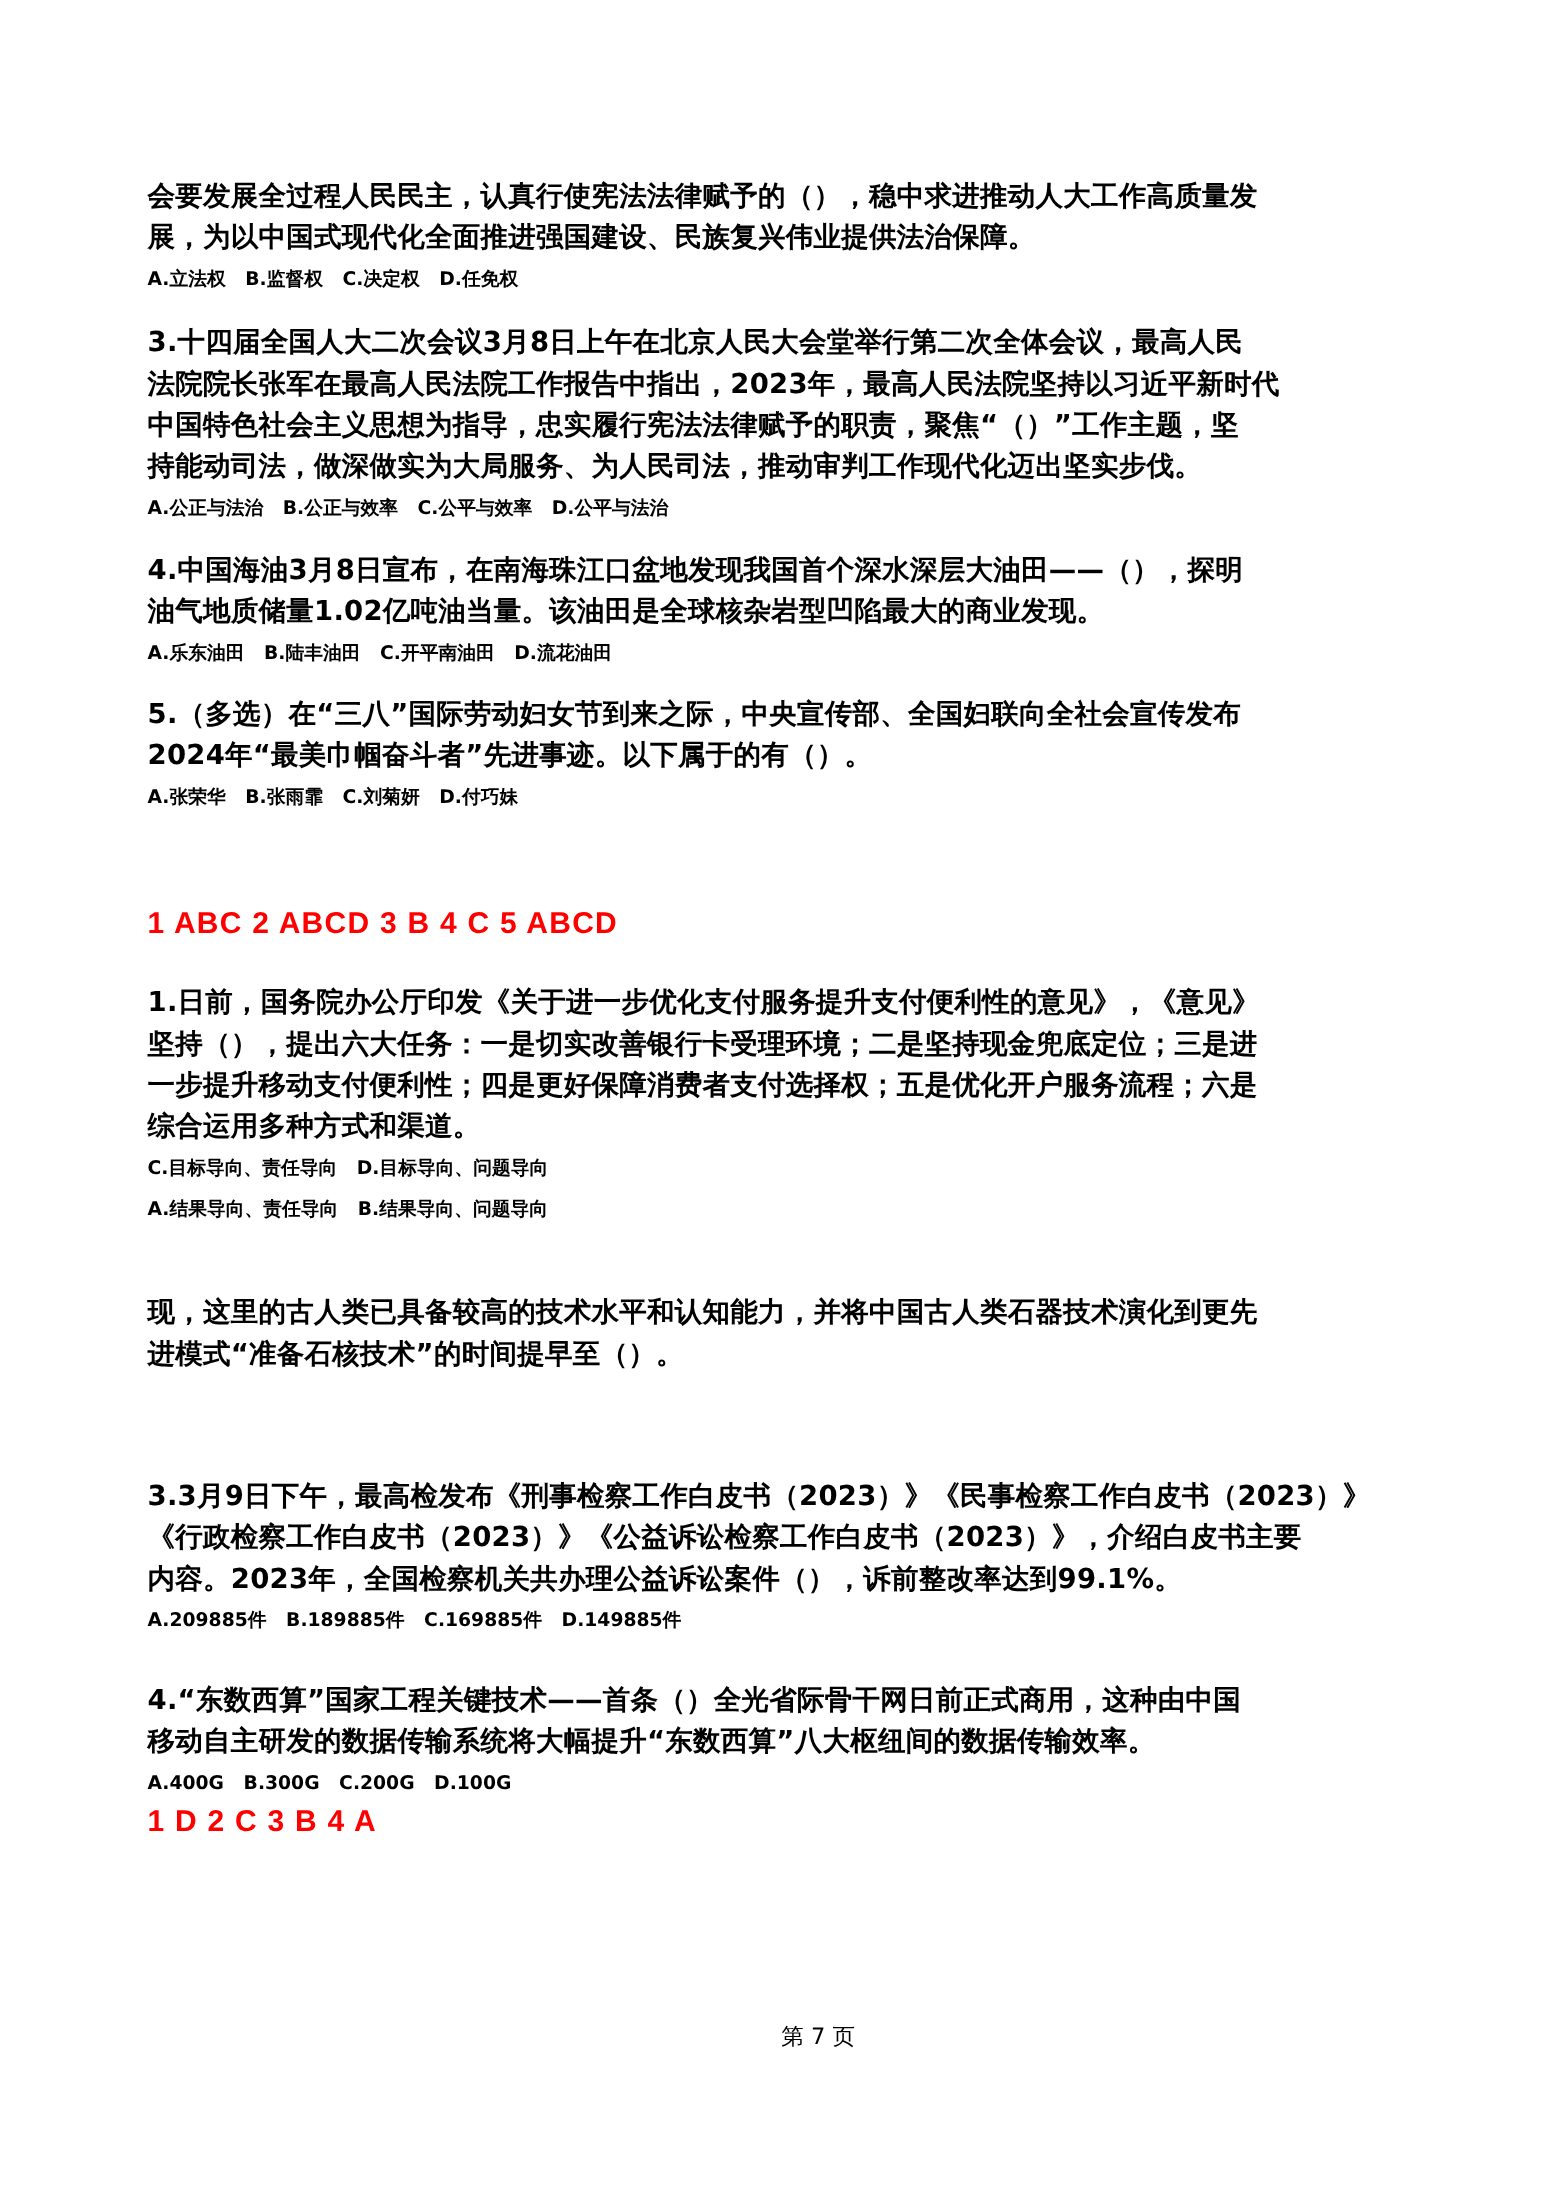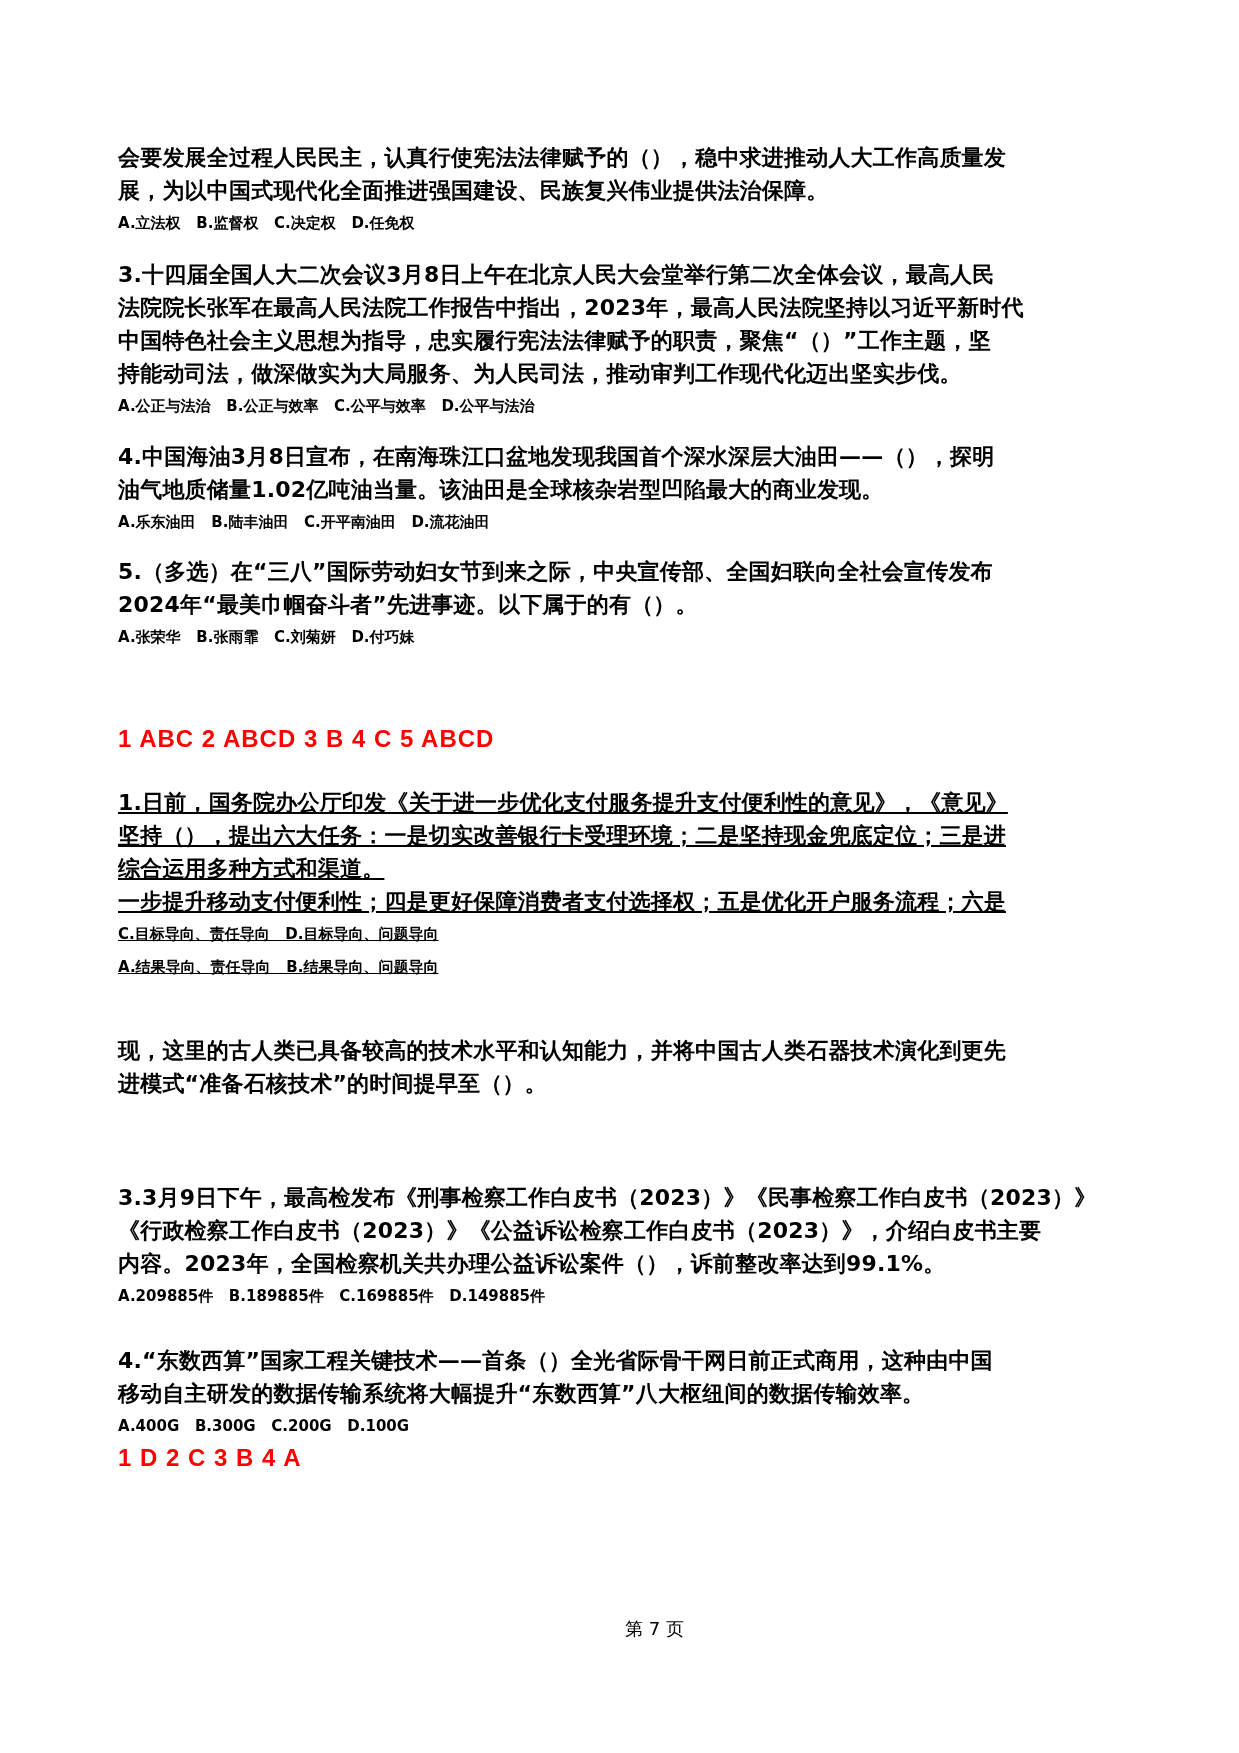--- a/index.html
+++ b/index.html
@@ -41,25 +41,25 @@
   </div>
 
   <div class="block" style="top:555px;">
     <div class="line">5.（多选）在“三八”国际劳动妇女节到来之际，中央宣传部、全国妇联向全社会宣传发布</div>
     <div class="line">2024年“最美巾帼奋斗者”先进事迹。以下属于的有（）。</div>
     <div class="opts">A.张荣华   B.张雨霏   C.刘菊妍   D.付巧妹</div>
   </div>
 
   <div class="answer" style="top:725px;">1 ABC 2 ABCD 3 B 4 C 5 ABCD</div>
 
-  <div class="block" style="top:786px;text-decoration:underline;">
+  <div class="block" style="top:786px;">
     <div class="line">1.日前，国务院办公厅印发《关于进一步优化支付服务提升支付便利性的意见》，《意见》</div>
     <div class="line">坚持（），提出六大任务：一是切实改善银行卡受理环境；二是坚持现金兜底定位；三是进</div>
+    <div class="line">一步提升移动支付便利性；四是更好保障消费者支付选择权；五是优化开户服务流程；六是</div>
     <div class="line">综合运用多种方式和渠道。</div>
-    <div class="line">一步提升移动支付便利性；四是更好保障消费者支付选择权；五是优化开户服务流程；六是</div>
     <div class="opts">C.目标导向、责任导向   D.目标导向、问题导向</div>
     <div class="opts">A.结果导向、责任导向   B.结果导向、问题导向</div>
   </div>
 
   <div class="block" style="top:1034px;">
     <div class="line">现，这里的古人类已具备较高的技术水平和认知能力，并将中国古人类石器技术演化到更先</div>
     <div class="line">进模式“准备石核技术”的时间提早至（）。</div>
   </div>
 
   <div class="block" style="top:1181px;">

